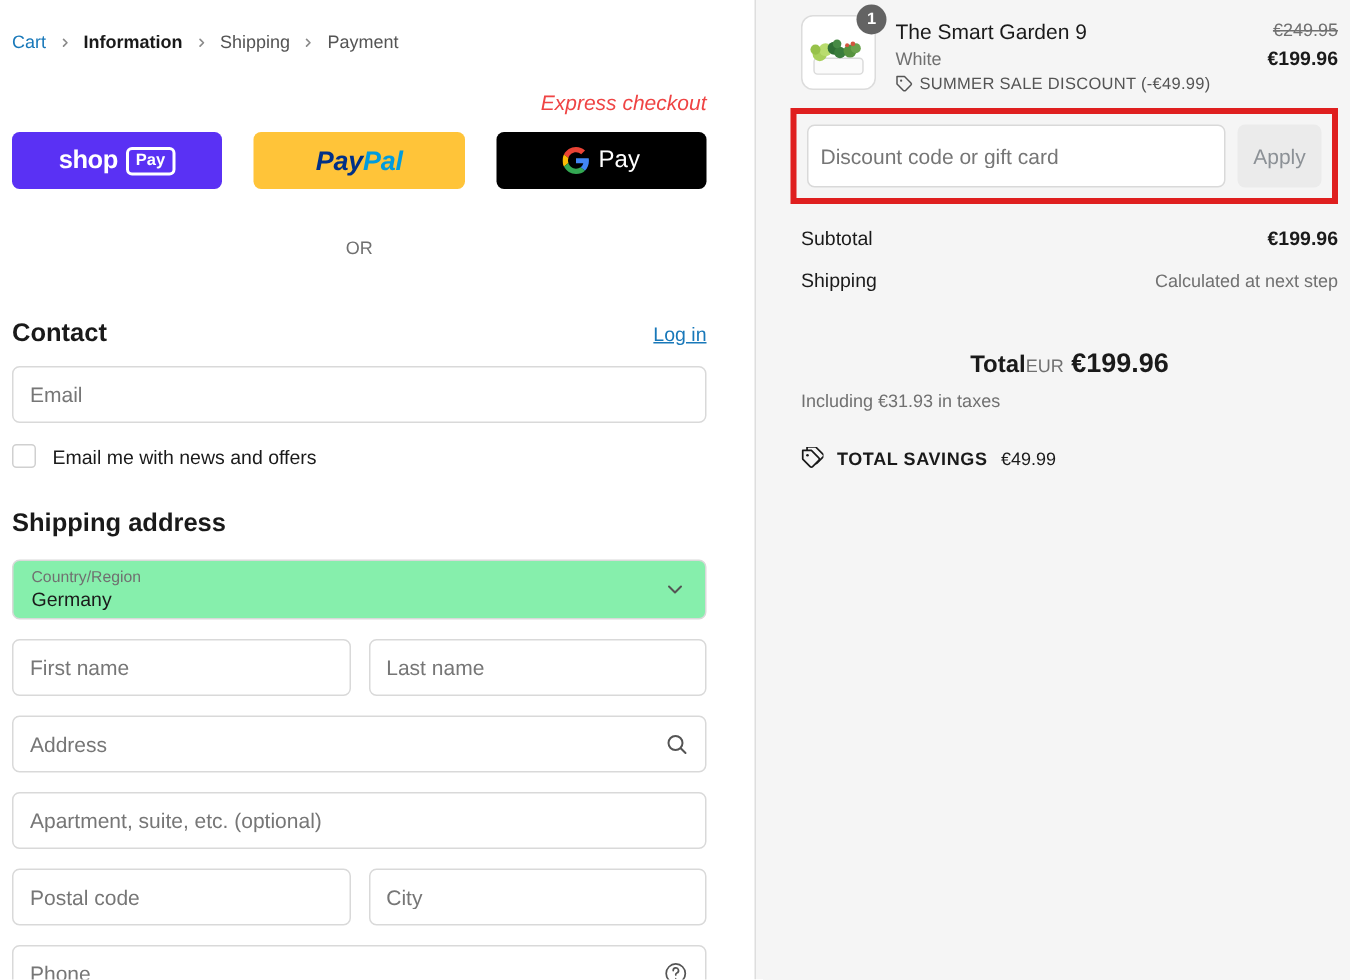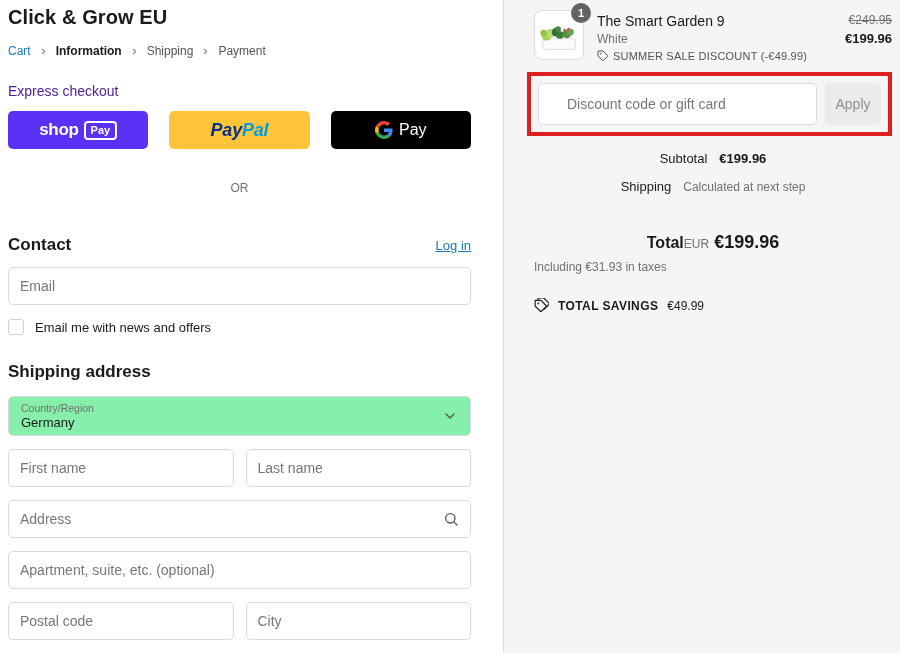--- a/index.html
+++ b/index.html
@@ -8,21 +8,21 @@
 
   
   .left { width:504px; border-right:1px solid #dedede; padding:6px 32px 0 8px; }
   .store-name { font-size:20px; font-weight:700; letter-spacing:.1px; }
   .breadcrumb { margin-top:15px; display:flex; align-items:center; gap:8px; font-size:12px; }
   .bc-link { color:#1878b9; cursor:pointer; }
   .bc-current { color:#1a1a1a; font-weight:700; }
   .bc-muted { color:#545454; }
   .bc-sep { display:flex; color:#8a8a8a; }
 
-  .express-title { margin-top:25px; text-align:left; font-size:14px; color:#4c1d95; }
+  .express-title { margin-top:25px; text-align:right; font-size:14px; color:#ef4444;font-style:italic; }
   .express-buttons { margin-top:12px; display:flex; gap:21px; }
   .pay-btn { flex:1; height:38px; border:none; border-radius:5px; display:flex; align-items:center; justify-content:center; cursor:pointer; }
   .pay-btn.shop { background:#5a31f4; }
   .shop-word { color:#fff; font-size:17px; font-weight:700; letter-spacing:-.3px; }
   .shop-badge { margin-left:5px; color:#fff; font-size:11px; font-weight:700; border:2px solid #fff; border-radius:4px; padding:1px 5px; line-height:13px; }
   .pay-btn.paypal { background:#ffc439; }
   .pp { font-style:italic; font-weight:800; font-size:18px; letter-spacing:-.2px; }
   .pp-pay { color:#003087; }
   .pp-pal { color:#009cde; }
   .pay-btn.gpay { background:#000; gap:6px; }
@@ -61,45 +61,44 @@
   .qty-badge { position:absolute; top:-8px; right:-8px; width:20px; height:20px; border-radius:50%; background:#636363; color:#fff; font-size:11px; font-weight:600; display:flex; align-items:center; justify-content:center; }
   .prod-info { flex:1; padding-top:3px; min-width:0; }
   .prod-name { font-size:14px; color:#1a1a1a; }
   .prod-variant { font-size:12px; color:#707070; margin-top:3px; }
   .prod-discount { margin-top:4px; display:flex; align-items:center; gap:4px; font-size:11px; color:#545454; letter-spacing:.2px; white-space:nowrap; }
   .prod-prices { text-align:right; padding-top:3px; }
   .old-price { font-size:12px; color:#707070; text-decoration:line-through; }
   .new-price { font-size:13px; font-weight:600; margin-top:4px; }
 
   .discount-highlight { margin:10px 0 0 -7px; border:4px solid #df1f1f; padding:7px; display:flex; gap:8px; }
-  .discount-input { flex:1; height:42px; border:1px solid #d9d9d9; border-radius:5px; padding:0 28px; font-size:14px; font-family:inherit; background:#fff; outline:none; min-width:0; }
+  .discount-input { flex:1; height:42px; border:1px solid #d9d9d9; border-radius:5px; padding:0 8px; font-size:14px; font-family:inherit; background:#fff; outline:none; min-width:0; }
   .discount-input::placeholder { color:#767676; }
   .apply-btn { width:56px; height:42px; border:none; border-radius:5px; background:#ebebeb; color:#8c9196; font-size:14px; font-family:inherit; cursor:pointer; }
 
   .totals { margin-top:15px; }
-  .t-row { display:flex; justify-content:center; align-items:baseline; font-size:13px; margin-bottom:13px;gap:12px; }
+  .t-row { display:flex; justify-content:space-between; align-items:baseline; font-size:13px; margin-bottom:13px;gap:12px; }
   .t-val { font-weight:600; }
   .t-muted { color:#707070; font-size:12px; }
   .total-row { display:flex; justify-content:center; align-items:baseline; margin-top:38px; }
   .total-label { font-size:16px; font-weight:700; }
   .total-right { display:flex; align-items:baseline; gap:5px; }
   .currency { font-size:12px; color:#707070; }
   .total-val { font-size:18px; font-weight:700; }
   .taxes-note { font-size:12px; color:#707070; margin-top:7px; }
   .savings-row { margin-top:24px; display:flex; align-items:center; gap:9px; }
   .savings-label { font-size:12px; font-weight:700; letter-spacing:.4px; }
   .savings-value { font-size:12px; font-weight:400; }
 </style>
 </head>
 <body>
 
 <div class="page">
 
   <main class="left">
-    <h1 class="store-name">Click &amp; Grow EU</h1>
 
     <nav class="breadcrumb">
       <span class="bc-link">Cart</span>
       <span class="bc-sep">
           <svg width="9" height="9" viewBox="0 0 24 24" fill="none" stroke="currentColor" stroke-width="3" stroke-linecap="round" stroke-linejoin="round">
             <path d="m9 18 6-6-6-6"></path>
           </svg>
         </span>
       <span class="bc-current">Information</span>
       <span class="bc-sep">

